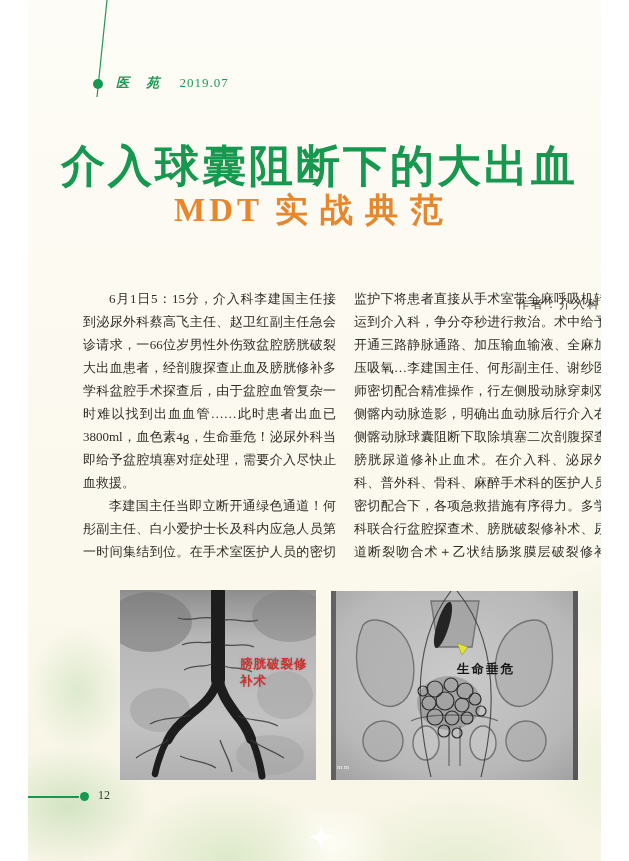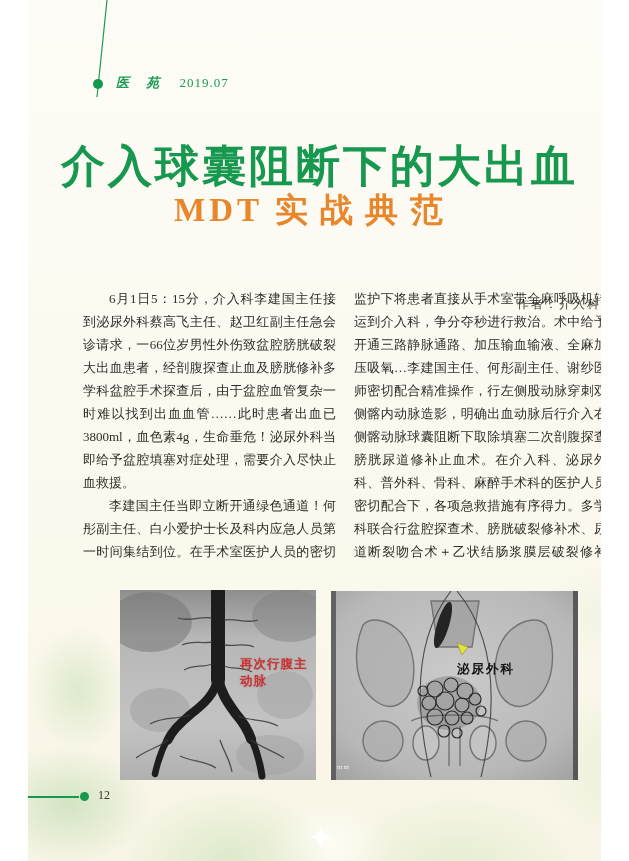--- a/index.html
+++ b/index.html
@@ -135,21 +135,21 @@
           <path d="M92,74 C82,78 74,74 64,80"></path>
           <path d="M104,76 C114,80 122,76 132,82"></path>
           <path d="M70,125 C56,130 44,126 30,134"></path>
           <path d="M118,126 C132,132 144,128 158,136"></path>
           <path d="M48,150 C38,158 26,160 16,168"></path>
           <path d="M131,150 C142,158 152,160 164,168"></path>
           <path d="M100,150 C104,162 110,170 112,182"></path>
           <path d="M60,166 C72,172 84,170 96,178"></path>
         </g>
       </svg>
-      <span class="fig-label-red">再次行腹主动脉</span>
+      <span class="fig-label-red">膀胱破裂修补术</span>
     </div>
 
     <div class="figure fig-right">
       <svg width="247" height="189" viewBox="0 0 247 189">
         <defs>
           <radialGradient id="gB" cx="0.5" cy="0.45" r="0.75">
             <stop offset="0" stop-color="#cacaca"></stop>
             <stop offset="0.7" stop-color="#b8b8b8"></stop>
             <stop offset="1" stop-color="#9f9f9f"></stop>
           </radialGradient>
@@ -185,21 +185,21 @@
           <circle cx="144" cy="108" r="6"></circle>
             <circle cx="104" cy="126" r="8"></circle>
           <circle cx="121" cy="127" r="7"></circle>
             <circle cx="136" cy="127" r="6"></circle>
           <circle cx="113" cy="140" r="6"></circle>
             <circle cx="126" cy="142" r="5"></circle>
           <circle cx="150" cy="120" r="5"></circle>
             <circle cx="92" cy="100" r="5"></circle>
         </g>
       </svg>
-      <span class="fig-label-dark">泌尿外科</span>
+      <span class="fig-label-dark">生命垂危</span>
       <span class="scale-marker">mm</span>
     </div>
 
     <div class="footer-line"></div>
     <div class="footer-dot"></div>
     <div class="page-number">12</div>
 
     <svg class="sparkle" width="28" height="28" viewBox="-14 -14 28 28">
       <path d="M0,-13 C1,-4 4,-1 13,0 C4,1 1,4 0,13 C-1,4 -4,1 -13,0 C-4,-1 -1,-4 0,-13 Z" fill="#ffffff" opacity="0.95"></path>
     </svg>

